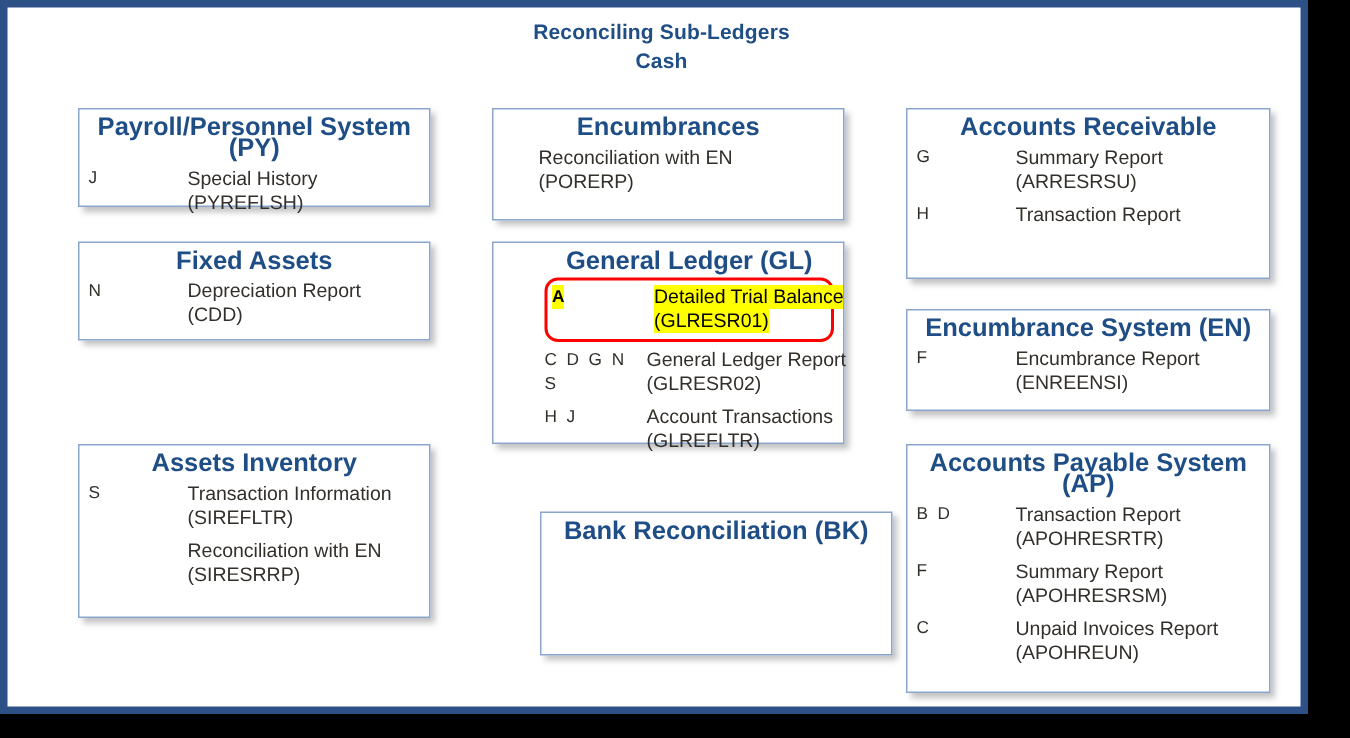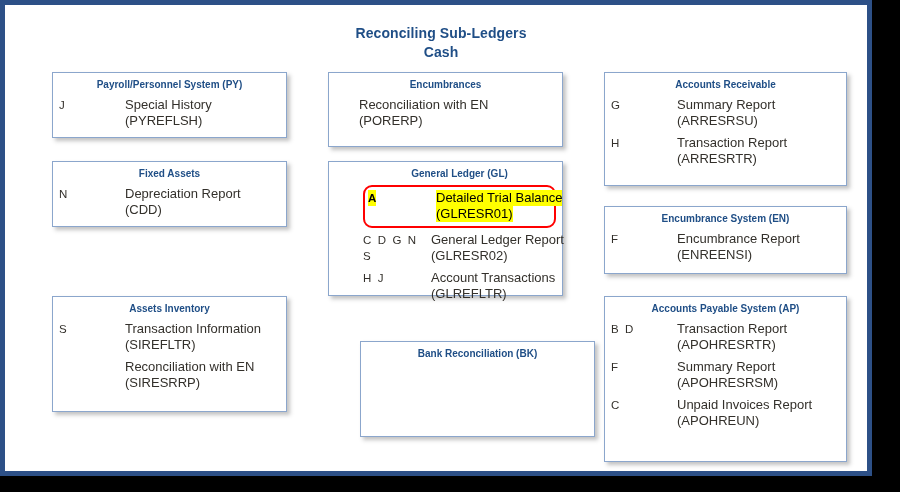--- a/index.html
+++ b/index.html
@@ -23,21 +23,21 @@
   }
   #canvas{
     position:relative;
     width:100%; height:100%;
     background:#ffffff;
   }
 
   
   #title{
     position:absolute;
-    left:0; top:16px;
+    left:0; top:4px;
     width:866px;
     text-align:center;
     color:#1f4e86;
     font-size:14px;
     font-weight:bold;
     letter-spacing:0.1px;
     line-height:19px;
   }
   #title .ln{display:block;}
 
@@ -45,21 +45,21 @@
   .card{
     position:absolute;
     box-sizing:border-box;
     background:#ffffff;
     border:1px solid #8ba6cc;
     box-shadow:3px 3px 4px rgba(120,120,120,0.45);
   }
   .card-title{
     text-align:center;
     color:#1f4e86;
-    font-size:10px;
+    font-size:17px;
     font-weight:bold;
     padding:5px 4px 3px 4px;
     line-height:14px;
   }
   .rows{
     padding:0 6px 5px 6px;
   }
   .row{
     display:flex;
     align-items:flex-start;
@@ -212,21 +212,20 @@
               <div class="codes" style="width: 66px; min-width: 66px;"><span class="c">G</span></div>
               <div class="desc">
                 <span class="l">Summary Report</span>
                 <span class="l">(ARRESRSU)</span>
               </div>
             </div>
             <div class="row">
               <div class="codes" style="width: 66px; min-width: 66px;"><span class="c">H</span></div>
               <div class="desc">
                 <span class="l">Transaction Report</span>
-                <span class="l">(ARRESRTR)</span>
               </div>
             </div>
           </div>
         </div>
         <div class="card col-r" style="top: 198px; height: 68px;">
           <div class="card-title">Encumbrance System (EN)</div>
           <div class="rows">
             <div class="row">
               <div class="codes" style="width: 66px; min-width: 66px;"><span class="c">F</span></div>
               <div class="desc">

